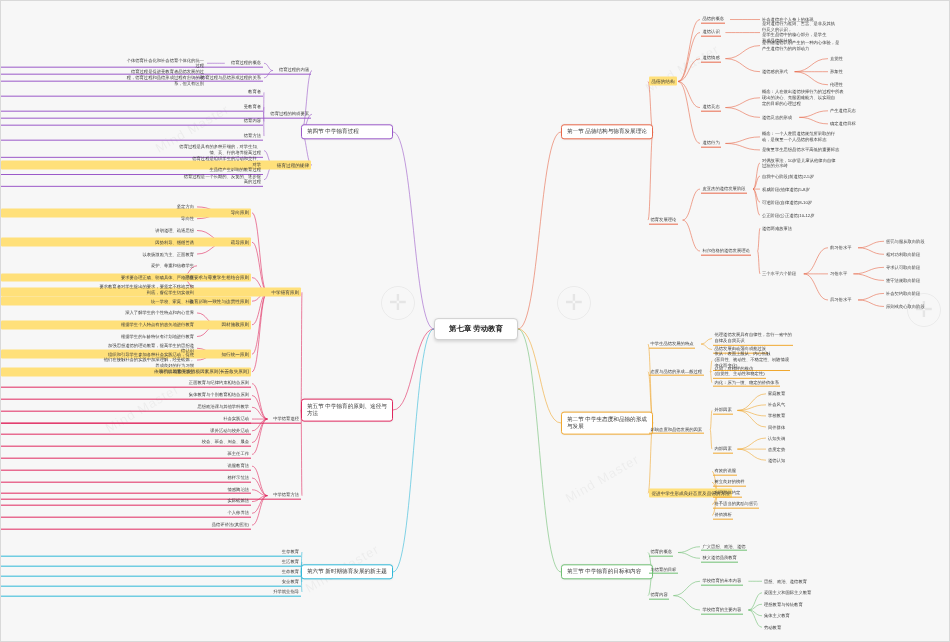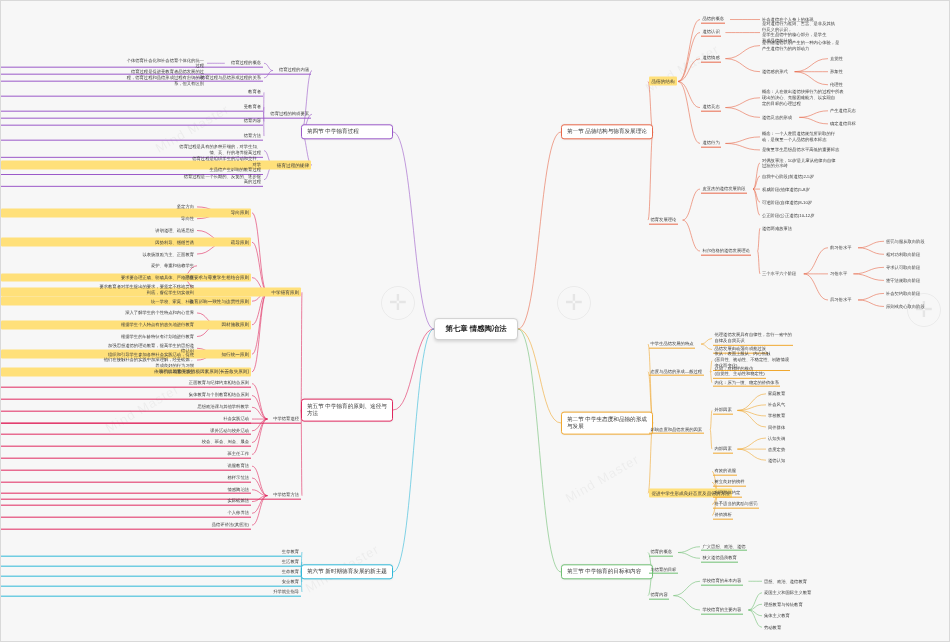--- a/index.html
+++ b/index.html
@@ -391,15 +391,15 @@
       <div class="node n-line" style="left: 0px; width: 250px; text-align: right; padding-right: 2px; top: 488.75px; border-bottom: 0.5px solid rgb(224, 41, 95); display: inline-block;">情感陶冶法</div>
       <div class="node n-line" style="left: 0px; width: 250px; text-align: right; padding-right: 2px; top: 500.536px; border-bottom: 0.5px solid rgb(224, 41, 95); display: inline-block;">实际锻炼法</div>
       <div class="node n-line" style="left: 0px; width: 250px; text-align: right; padding-right: 2px; top: 512.321px; border-bottom: 0.5px solid rgb(224, 41, 95); display: inline-block;">个人修养法</div>
       <div class="node n-line" style="left: 0px; width: 250px; text-align: right; padding-right: 2px; top: 524.107px; border-bottom: 0.5px solid rgb(224, 41, 95); display: inline-block;">品德评价法(奖惩法)</div>
       <div class="node n-box" style="left: 300px; width: 92px; top: 571px; border-color: rgb(47, 184, 216); text-align: left;">第六节 新时期德育发展的新主题</div>
       <div class="node n-line" style="left: 0px; width: 300px; text-align: right; padding-right: 2px; top: 551px; border-bottom: 0.5px solid rgb(47, 184, 216); display: inline-block;">生存教育</div>
       <div class="node n-line" style="left: 0px; width: 300px; text-align: right; padding-right: 2px; top: 561px; border-bottom: 0.5px solid rgb(47, 184, 216); display: inline-block;">生活教育</div>
       <div class="node n-line" style="left: 0px; width: 300px; text-align: right; padding-right: 2px; top: 571px; border-bottom: 0.5px solid rgb(47, 184, 216); display: inline-block;">生命教育</div>
       <div class="node n-line" style="left: 0px; width: 300px; text-align: right; padding-right: 2px; top: 581px; border-bottom: 0.5px solid rgb(47, 184, 216); display: inline-block;">安全教育</div>
       <div class="node n-line" style="left: 0px; width: 300px; text-align: right; padding-right: 2px; top: 591px; border-bottom: 0.5px solid rgb(47, 184, 216); display: inline-block;">升学就业指导</div>
-      <div class="node n-root" style="left: 433px; top: 328px; width: 84px; text-align: center;">第七章 情感陶冶法</div>
+      <div class="node n-root" style="left: 433px; top: 328px; width: 84px; text-align: center;">第七章 劳动教育</div>
     </div>
 </div>
 
 </body></html>

